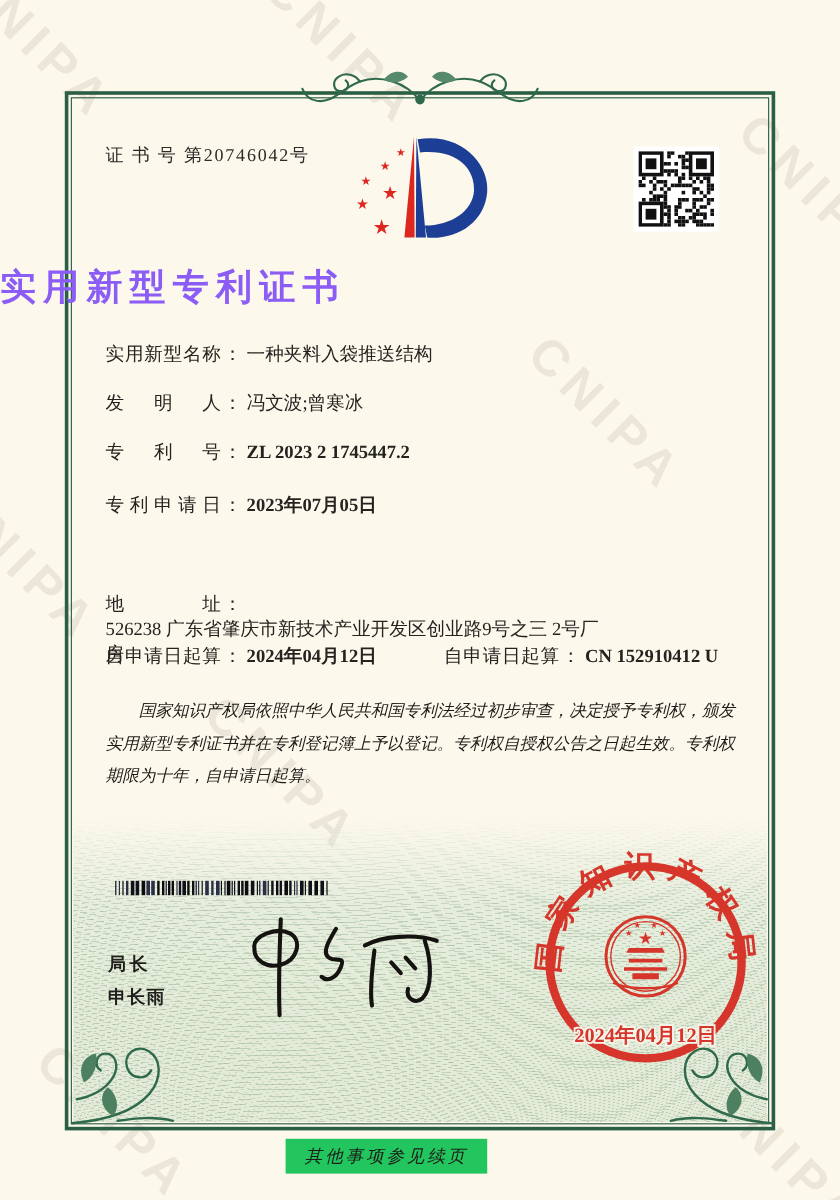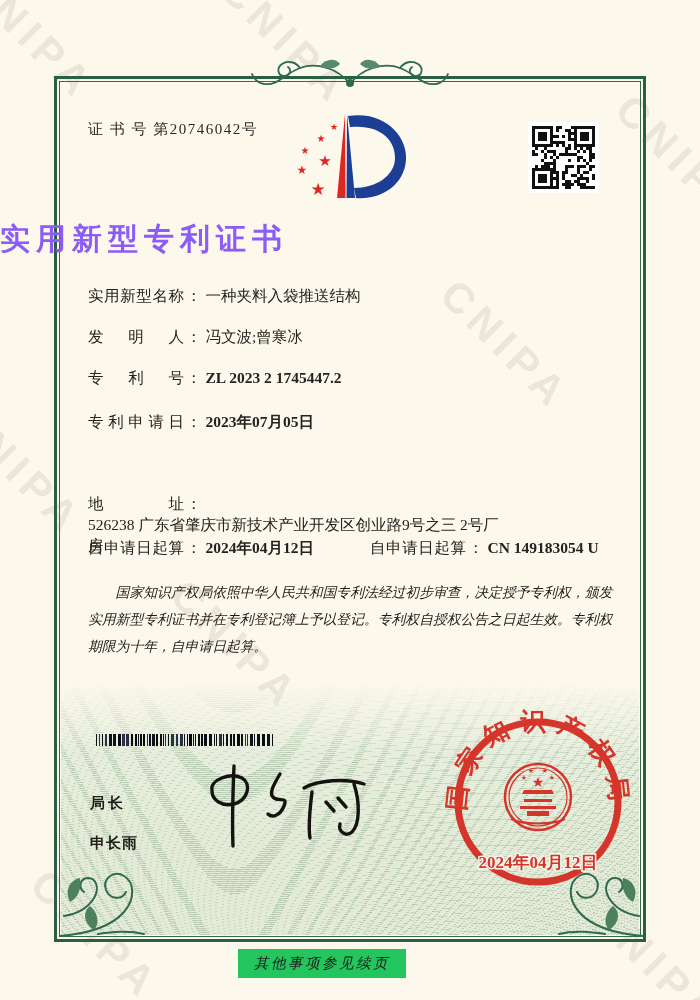--- a/index.html
+++ b/index.html
@@ -39,21 +39,21 @@
   .body-text{left:88px;top:580px;width:528px;font-size:13.8px;line-height:1.95;
              font-style:italic;color:#1d1c18;z-index:3;}
   .body-text p{margin:0 0 7px;text-indent:2em;}
   
   .barcode{left:96px;top:734px;width:182px;height:12px;display:flex;align-items:stretch;z-index:3;}
   .barcode i{display:block;height:100%;}
   
   .sig-title{left:90px;top:794px;font-size:15px;font-weight:700;letter-spacing:3px;
              font-family:"Liberation Sans","DejaVu Sans",sans-serif;color:#1f1e1b;z-index:3;}
   .sig-name{left:90px;top:822px;font-size:15px;font-weight:700;letter-spacing:1px;
-            font-family:"Liberation Sans","DejaVu Sans",sans-serif;color:#1f1e1b;z-index:3;margin-top:12px;}
+            font-family:"Liberation Sans","DejaVu Sans",sans-serif;color:#1f1e1b;z-index:3;}
   .signature{left:200px;top:760px;z-index:4;}
   .seal{left:443px;top:707px;z-index:5;}
   
   .page-no{left:0;right:86px;top:913px;text-align:center;font-size:13px;color:#23221e;z-index:3;}
   .note{left:238px;top:949px;background:#22c55e;padding:5px 16px;font-size:14.5px;
         font-style:italic;letter-spacing:2.5px;color:#1d1c18;z-index:3;}
   .orn-top{left:250px;top:54px;z-index:2;}
   .fl{z-index:2;} .fl-left{left:56px;top:840px;} .fl-right{left:551px;top:840px;transform:scaleX(-1);}
 </style>
 </head>
@@ -279,21 +279,21 @@
   </div>
   <div class="row" style="top:411px">
     <span class="flabel">专利申请日</span><span class="colon">：</span><span class="fvalue num">2023年07月05日</span>
   </div>
   <div class="row" style="top:493px">
     <span class="flabel">地址</span><span class="colon">：</span><span class="fvalue">526238 广东省肇庆市新技术产业开发区创业路9号之三 2号厂房</span>
   </div>
   <div class="row" style="top:537px">
     <span class="flabel">自申请日起算</span><span class="colon">：</span><span class="fvalue num">2024年04月12日</span>
     <span class="pair2">
-      <span class="flabel">自申请日起算</span><span class="colon">：</span><span class="fvalue num">CN 149183054 U</span>
+      <span class="flabel">自申请日起算</span><span class="colon">：</span><span class="fvalue num">CN 152910412 U</span>
     </span>
   </div>
 
   <div class="abs body-text">
     <p>国家知识产权局依照中华人民共和国专利法经过初步审查，决定授予专利权，颁发实用新型专利证书并在专利登记簿上予以登记。专利权自授权公告之日起生效。专利权期限为十年，自申请日起算。</p>
   </div>
 
   <div class="abs barcode" id="barcode">
       <i style="width: 1px; margin-right: 2px; background: rgb(16, 18, 26);"></i>
       <i style="width: 1px; margin-right: 2px; background: rgb(42, 48, 70);"></i>

